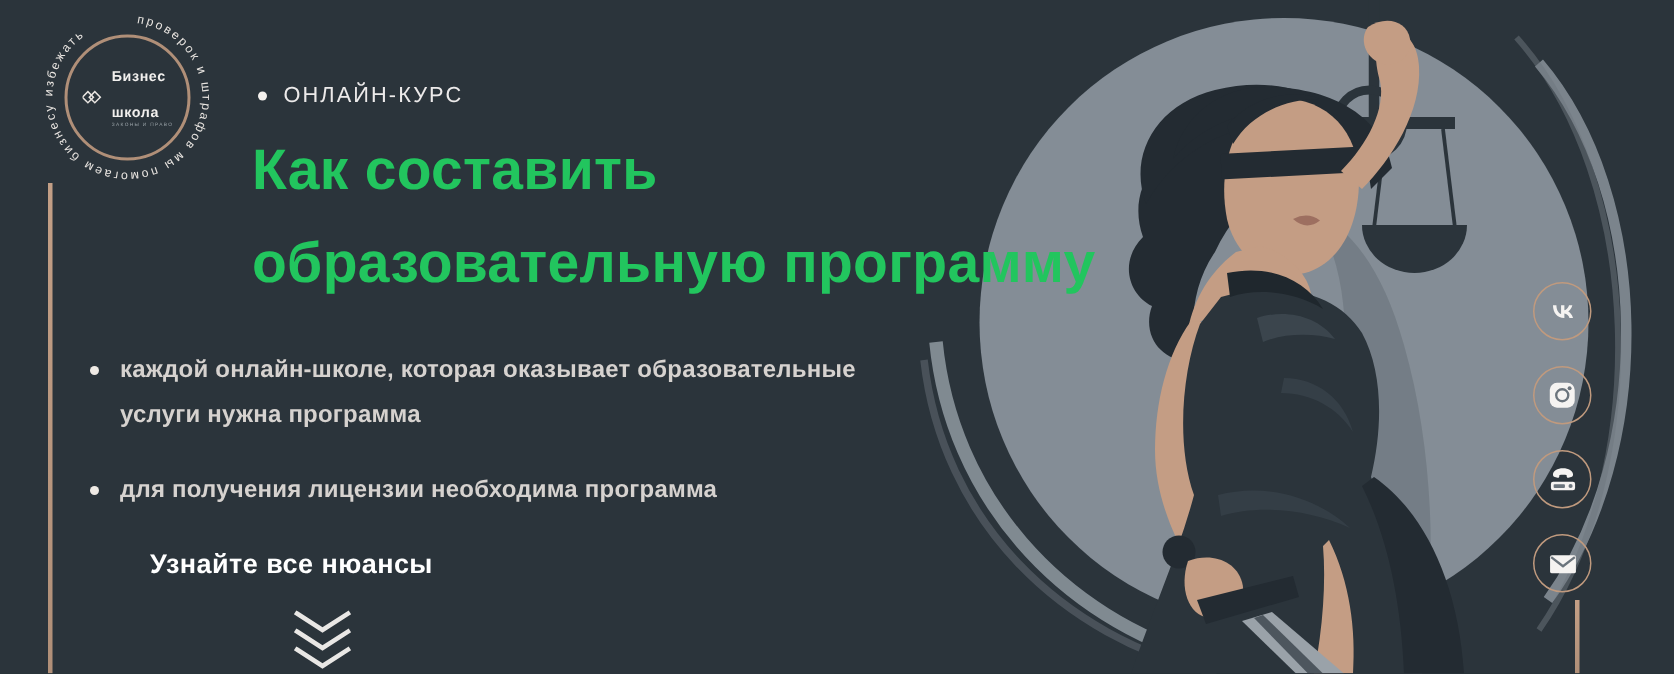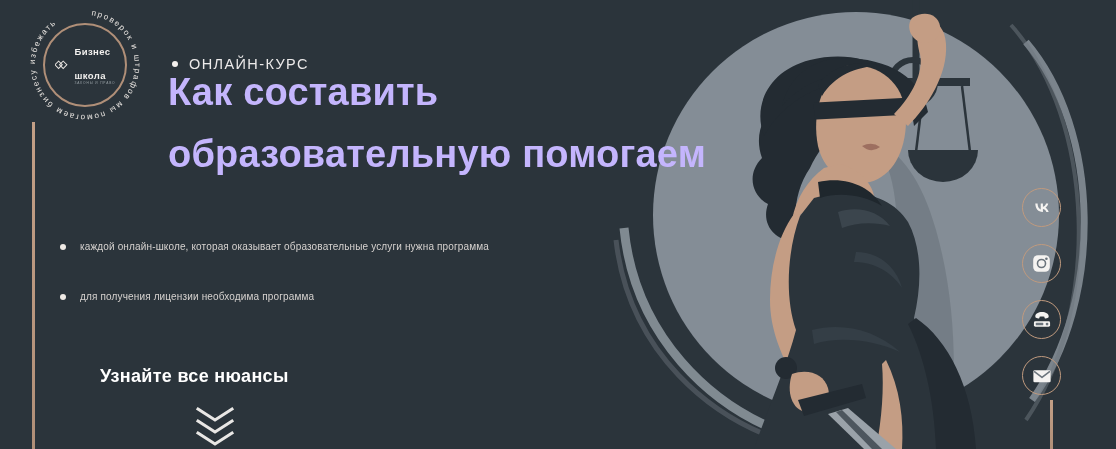--- a/index.html
+++ b/index.html
@@ -70,37 +70,37 @@
     width:6px; height:6px; border-radius:50%;
     background:#f4f1ee; flex:none;
   }
   .kicker .txt{
     color:#eceaea; font-size:14.5px; letter-spacing:1.4px;
     font-weight:400;
   }
 
   
   .headline{
-    position:absolute; left:168px; top:61px;
+    position:absolute; left:168px; top:83px;
     width:640px;
-    color:#c4b5fd;
+    color:#22c55e;
     font-size:38px; font-weight:700;
     line-height:62px; letter-spacing:.2px;
   }
   .headline span{ display:block; }
 
   
   .bullets{ position:absolute; left:58px; top:232px; width:560px; }
   .bullet{
     position:relative;
     padding-left:22px;
     color:#d6d2cf;
-    font-size:10px;
+    font-size:16px;
     line-height:30px;
-    font-weight:400;
+    font-weight:700;
     letter-spacing:.15px;
   }
   .bullet + .bullet{ margin-top:20px; }
   .bullet .bdot{
     position:absolute; left:2px; top:12px;
     width:6px; height:6px; border-radius:50%;
     background:#efeae5;
   }
 
   
@@ -260,21 +260,21 @@
     </div>
   </div>
 
   <div class="kicker">
     <span class="dot"></span>
     <span class="txt">ОНЛАЙН-КУРС</span>
   </div>
 
   <h1 class="headline">
     <span>Как составить</span>
-    <span>образовательную помогаем</span>
+    <span>образовательную программу</span>
   </h1>
 
   <div class="bullets">
     <div class="bullet">
       <span class="bdot"></span>
       <span>каждой онлайн-школе, которая оказывает образовательные услуги нужна программа</span>
     </div>
     <div class="bullet">
       <span class="bdot"></span>
       <span>для получения лицензии необходима программа</span>

